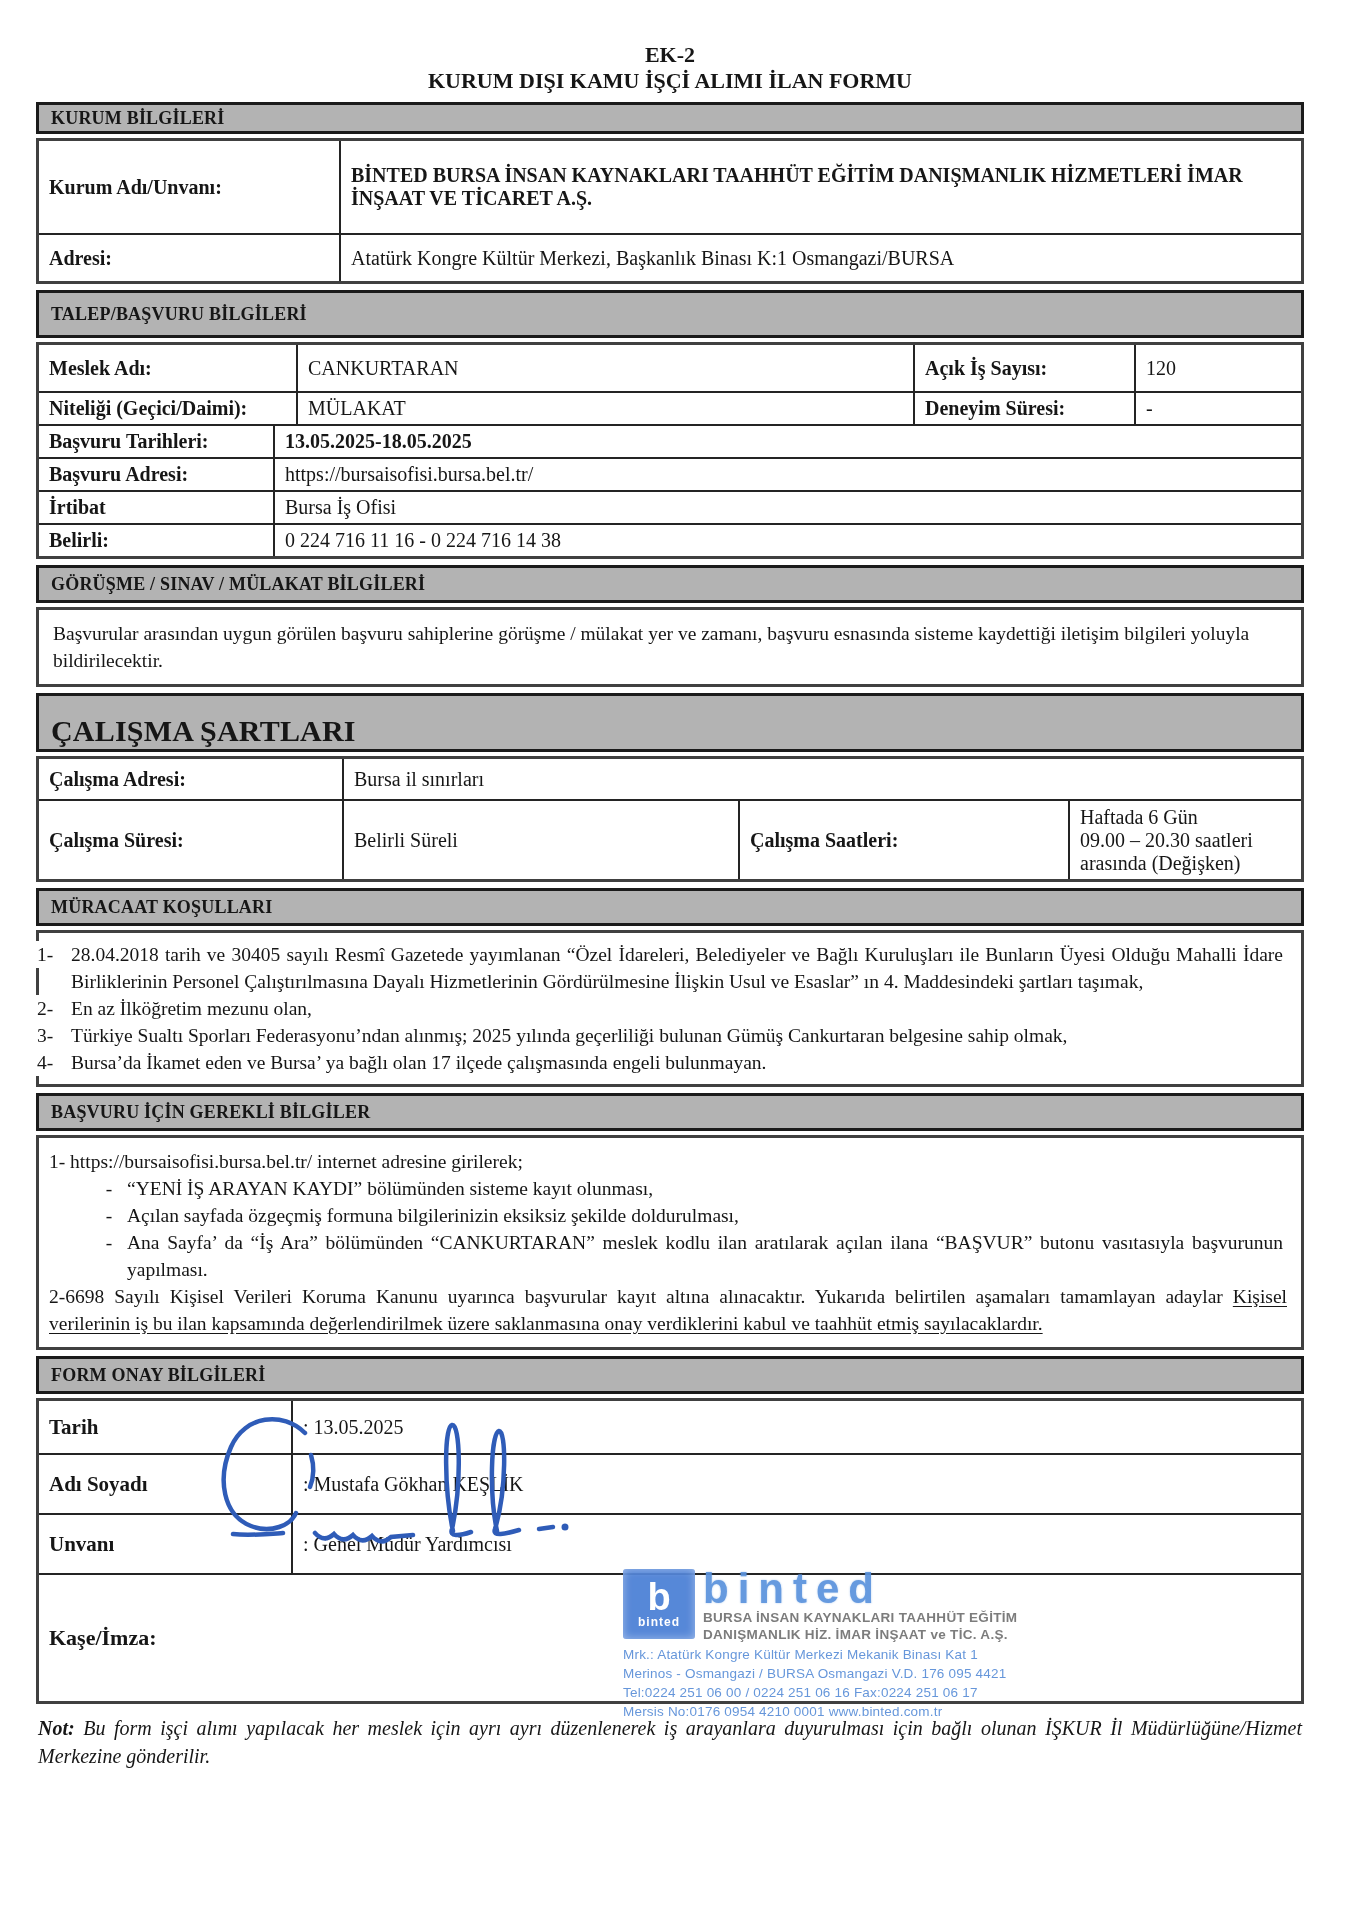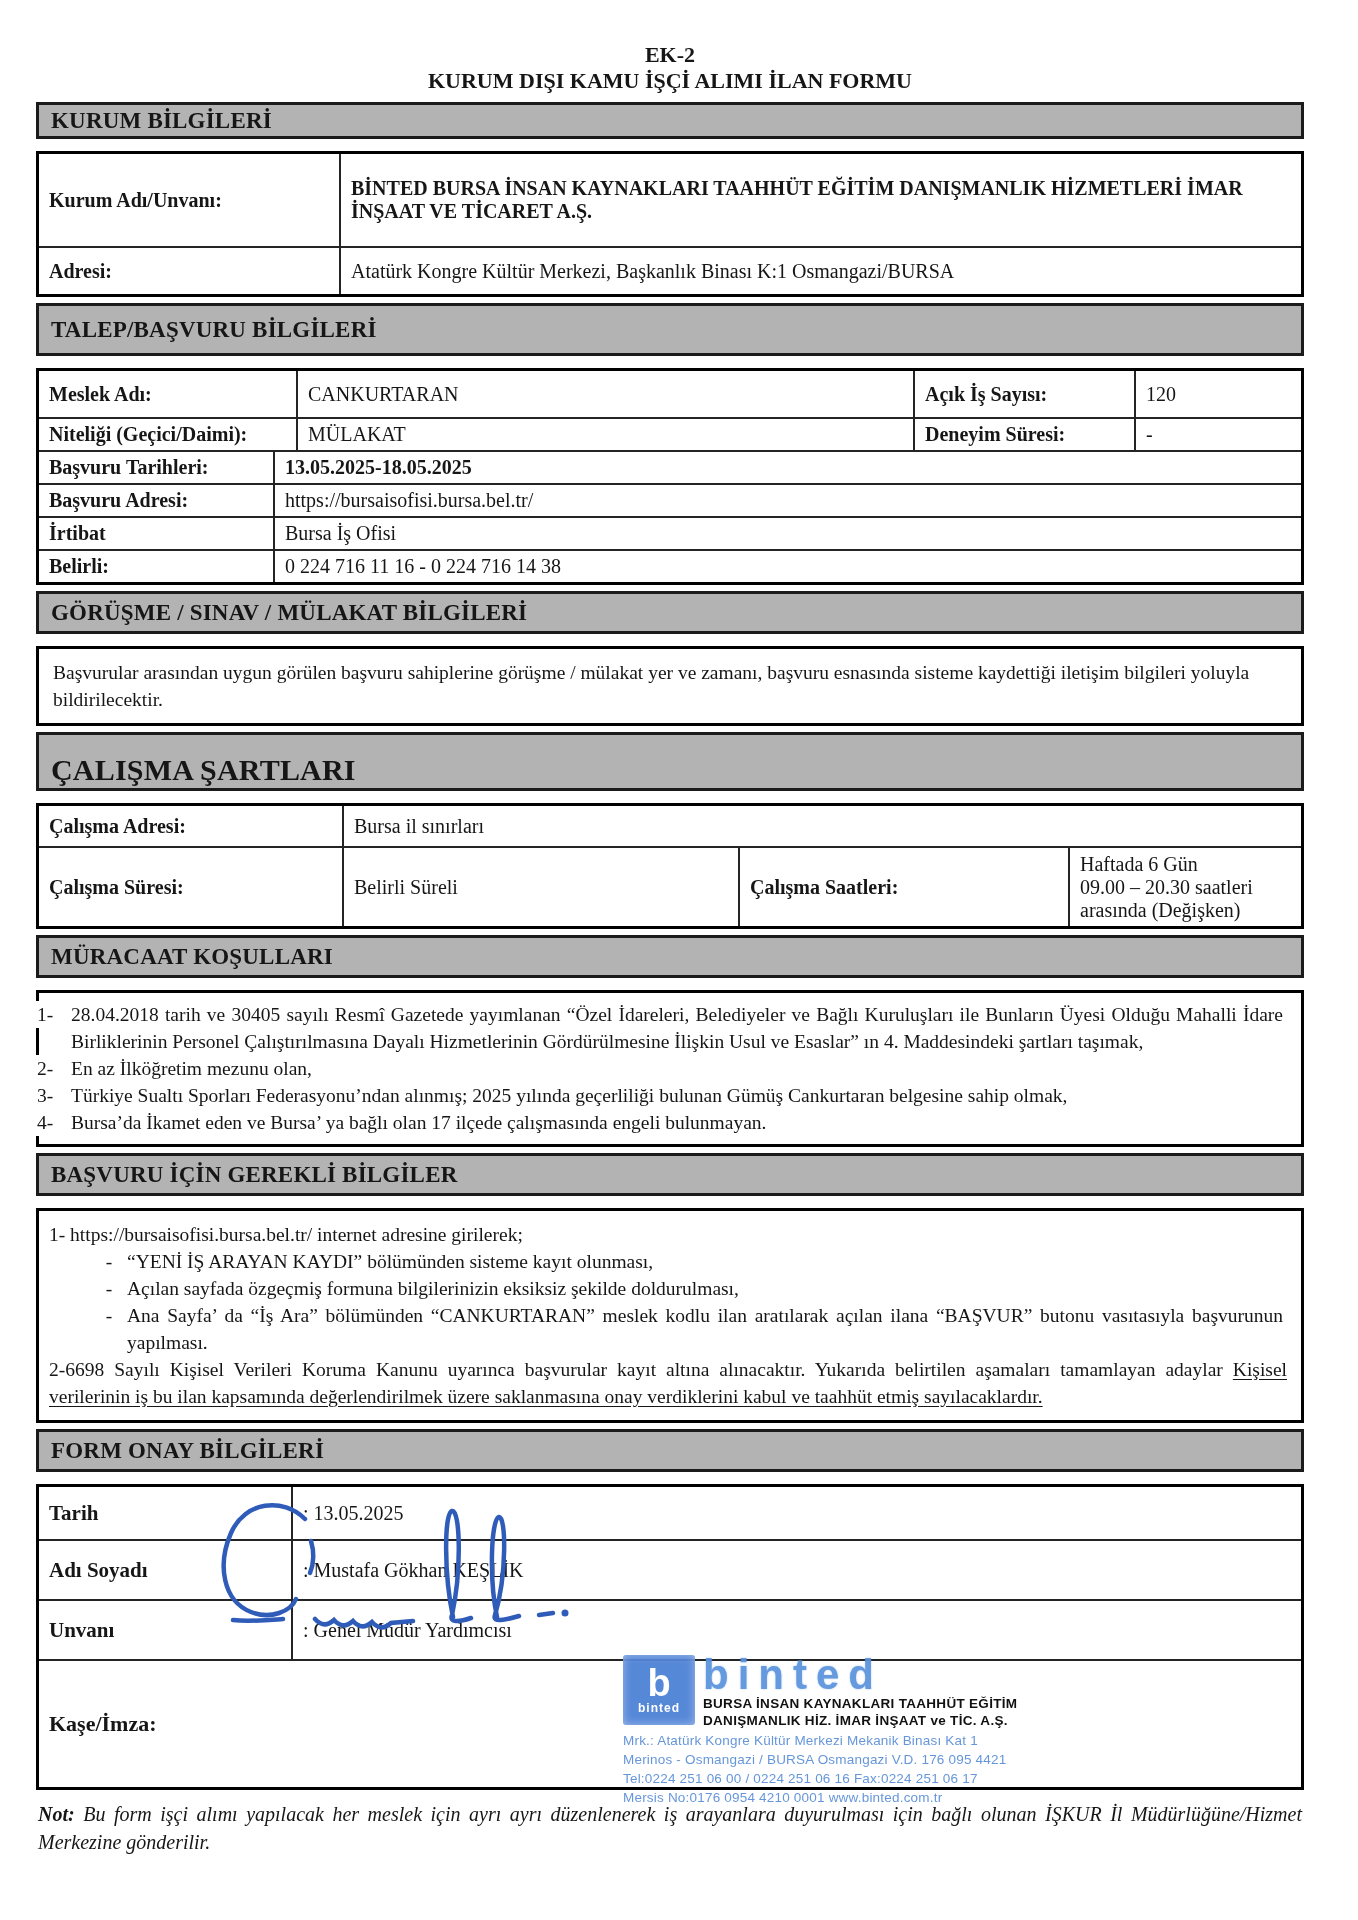--- a/index.html
+++ b/index.html
@@ -6,28 +6,28 @@
   body{width:1358px;height:1920px;overflow:hidden;
        font-family:"Liberation Serif", serif;color:#161616;}
   .page{box-sizing:border-box;width:1358px;height:1920px;
         padding:42px 54px 0 36px;position:relative;}
 
   
   .title-block{text-align:center;font-weight:bold;font-size:22px;line-height:26px;margin-bottom:8px;}
 
   
   .sec-hdr{border:3px solid #1b1b1b;background:#b3b3b3;font-weight:bold;
-           font-size:23px;padding:6px 12px 5px 12px;margin-top:6px;
+           font-size:18px;padding:6px 12px 5px 12px;margin-top:6px;
            letter-spacing:.2px;}
   .hdr-xs{padding-top:18px;padding-bottom:1px;font-size:30px;}
   .hdr-sm{padding-top:3px;padding-bottom:2px;}
   .hdr-lg{padding-top:11px;padding-bottom:10px;}
 
   
-  .sec-body{border:3px solid #000000;margin-top:12px;background:#fff;position:relative;}
+  .sec-body{border:3px solid #404040;margin-top:4px;background:#fff;position:relative;}
   .row{display:grid;align-items:stretch;}
   .row + .row{border-top:2px solid #242424;}
   .cell{padding:4px 10px;display:flex;align-items:center;box-sizing:border-box;}
   .cell + .cell{border-left:2px solid #242424;}
   .label{font-weight:bold;font-size:20px;}
   .value{font-size:20px;}
   .bold{font-weight:bold;}
   .pre{white-space:pre-line;}
 
   .kurum-cols{grid-template-columns:300px 1fr;}
@@ -72,21 +72,21 @@
          font-family:"Liberation Sans", sans-serif;pointer-events:none;z-index:3;}
   .stamp-top{display:flex;align-items:flex-start;}
   .stamp-square{width:72px;height:70px;background:#4a7fd6;color:#fff;border-radius:3px;
                 display:flex;flex-direction:column;align-items:center;justify-content:center;
                 box-shadow:inset 0 0 10px rgba(255,255,255,.45);}
   .stamp-square .bigb{font-size:38px;font-weight:bold;line-height:36px;}
   .stamp-square .minib{font-size:12px;font-weight:bold;letter-spacing:1px;}
   .stamp-right{margin-left:8px;}
   .wordmark{font-size:42px;font-weight:bold;color:#5b93dd;letter-spacing:9px;
             line-height:40px;text-shadow:0 0 2px rgba(91,147,221,.55);}
-  .stamp-bold{font-size:13.5px;font-weight:bold;color:#000000;line-height:17px;letter-spacing:.3px;}
+  .stamp-bold{font-size:13.5px;font-weight:bold;color:#737373;line-height:17px;letter-spacing:.3px;}
   .stamp-small{font-size:13.5px;color:#5b8fd8;line-height:18px;letter-spacing:.2px;margin-top:1px;}
   .stamp-smalls{margin-top:3px;}
 
   
   .note{margin-top:10px;font-style:italic;font-size:20px;line-height:28px;
         text-align:justify;padding:0 2px;}
   .note .np{font-weight:bold;}
 </style>
 </head>
 <body>

